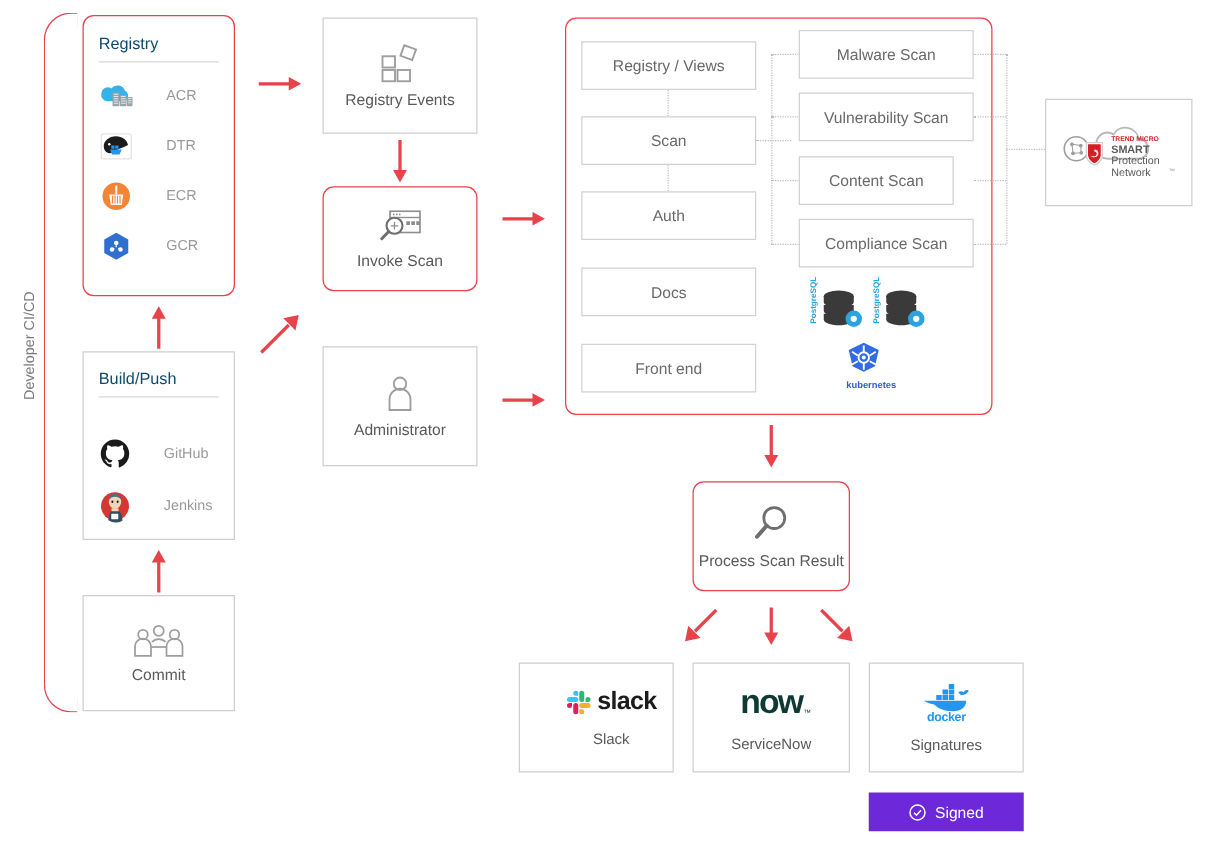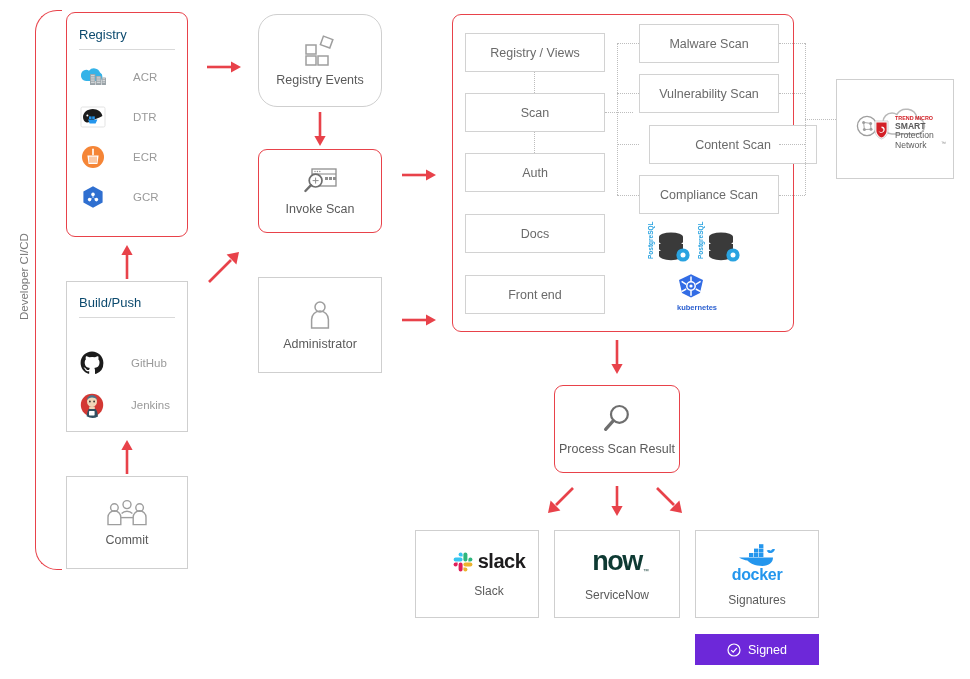--- a/index.html
+++ b/index.html
@@ -182,21 +182,21 @@
       <circle cx="11.4" cy="10.6" r="3.8"></circle>
       <path d="M5 27.6v-7.4a6.4 6.4 0 0 1 12.8 0v7.4z"></path>
       <circle cx="36.6" cy="10.6" r="3.8"></circle>
       <path d="M30.2 27.6v-7.4a6.4 6.4 0 0 1 12.8 0v7.4z"></path>
       <path d="M17.8 20.6h12.4"></path>
     </svg>
   </span>
   <span class="lbl">Commit</span>
 </div>
 
-<div class="card" style="left:258px;top:14px;width:124px;height:93px;border-radius:19px;">
+<div class="card" style="left:258px;top:14px;width:124px;height:93px;">
   <span style="margin-bottom:7px;">
     <svg width="34" height="32" viewBox="0 0 34 32" fill="none" stroke="#9e9e9e" stroke-width="1.5">
       <rect x="3" y="11" width="10" height="9"></rect>
       <rect x="3" y="22" width="10" height="9"></rect>
       <rect x="15" y="22" width="10" height="9"></rect>
       <rect x="18.6" y="3.6" width="10" height="9" transform="rotate(20 23.6 8.1)"></rect>
     </svg>
   </span>
   <span class="lbl">Registry Events</span>
 </div>
@@ -287,21 +287,21 @@
 <div class="hdot" style="left:617px;top:93px;width:22px;"></div>
 <div class="hdot" style="left:617px;top:144px;width:22px;"></div>
 <div class="hdot" style="left:617px;top:195px;width:22px;"></div>
 
 <div class="svcbox" style="left:639px;top:24px;width:140px;height:39px;">
   <span>Malware Scan</span>
 </div>
 <div class="svcbox" style="left:639px;top:74px;width:140px;height:39px;">
   <span>Vulnerability Scan</span>
 </div>
-<div class="svcbox" style="left:639px;top:125px;width:168px;height:39px;margin-left:10px;">
+<div class="svcbox" style="left:639px;top:125px;width:124px;height:39px;">
   <span>Content Scan</span>
 </div>
 <div class="svcbox" style="left:639px;top:175px;width:140px;height:39px;">
   <span>Compliance Scan</span>
 </div>
 
 <div class="hdot" style="left:779px;top:43px;width:26px;"></div>
 <div class="hdot" style="left:779px;top:93px;width:26px;"></div>
 <div class="hdot" style="left:779px;top:144px;width:26px;"></div>
 <div class="hdot" style="left:779px;top:195px;width:26px;"></div>
@@ -341,21 +341,21 @@
     <path d="M17 2.2l12 5.8-3 13-9 4.4-9-4.4-3-13z" fill="#326ce5"></path>
     <g stroke="#ffffff" stroke-width="1.5" fill="none">
       <circle cx="17" cy="14" r="4.2"></circle>
       <path d="M17 4.4v5.4M17 18.2v5.6M7.6 9.4l4.6 3M21.8 17l4.8 2.6M26.6 9.4l-4.8 3M12.2 17l-4.6 2.6"></path>
     </g>
     <circle cx="17" cy="14" r="1.6" fill="#ffffff"></circle>
   </svg>
   <div style="font-size:7.5px;color:#2a5fd0;font-weight:bold;margin-top:-1px;">kubernetes</div>
 </div>
 
-<div class="card" style="left:836px;top:79px;width:118px;height:100px;flex-direction:row;gap:4px;justify-content:flex-end;">
+<div class="card" style="left:836px;top:79px;width:118px;height:86px;flex-direction:row;gap:4px;">
   <span>
     <svg width="104" height="48" viewBox="0 0 104 48">
       <path d="M34 17a9 9 0 0 1 9-9c1.8 0 3.4.5 4.8 1.5A11 11 0 0 1 68 13a8 8 0 0 1-1 16H43a9 9 0 0 1-9-9z" fill="none" stroke="#b9b9b9" stroke-width="1.5"></path>
       <circle cx="18" cy="21" r="9.6" fill="none" stroke="#9e9e9e" stroke-width="1.3"></circle>
       <g fill="#9e9e9e">
         <circle cx="14.6" cy="17.4" r="1.5"></circle>
           <circle cx="21.6" cy="18.4" r="1.5"></circle>
         <circle cx="15.4" cy="24.6" r="1.5"></circle>
           <circle cx="22" cy="24.2" r="1.5"></circle>
       </g>
@@ -444,21 +444,21 @@
         <rect x="13" y="11" width="4.4" height="4"></rect>
           <rect x="18" y="11" width="4.4" height="4"></rect>
         <rect x="23" y="11" width="4.4" height="4"></rect>
           <rect x="18" y="6.6" width="4.4" height="4"></rect>
         <rect x="23" y="6.6" width="4.4" height="4"></rect>
           <rect x="23" y="2.2" width="4.4" height="4"></rect>
         <path d="M3 15.6h34c0 5-4 8.4-10.6 8.4-7.6 0-12.4-2.6-15-5.4-2.6-.3-5.4-1.2-8.4-3z"></path>
         <path d="M30.6 8.8c1.4-1 3-1 4.4 0 .6-1.6 2.4-2.2 4-1.4-1 2.6-3.4 4-6.2 3.6z"></path>
       </g>
     </svg>
-    <span style="font-size:16px;font-weight:bold;color:#2496ed;margin-top:-2px;letter-spacing:-0.3px;">docker</span>
+    <span style="font-size:10px;font-weight:bold;color:#2496ed;margin-top:-2px;letter-spacing:-0.3px;">docker</span>
   </span>
   <span class="bottomlbl">Signatures</span>
 </div>
 
 <div class="signed" style="left:695px;top:634px;width:124px;height:31px;">
   <span>
     <svg width="14" height="14" viewBox="0 0 14 14" fill="none" stroke="#ffffff" stroke-width="1.2">
       <circle cx="7" cy="7" r="6"></circle>
         <path d="M4.2 7.2l2 2 3.6-4"></path>
     </svg>

